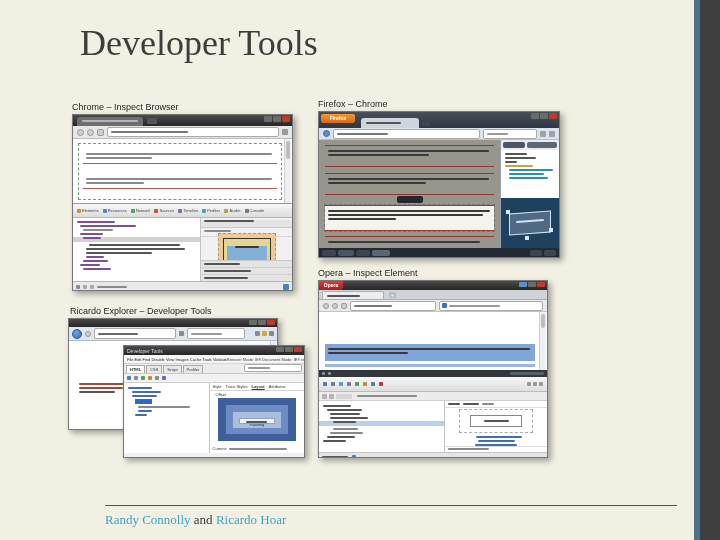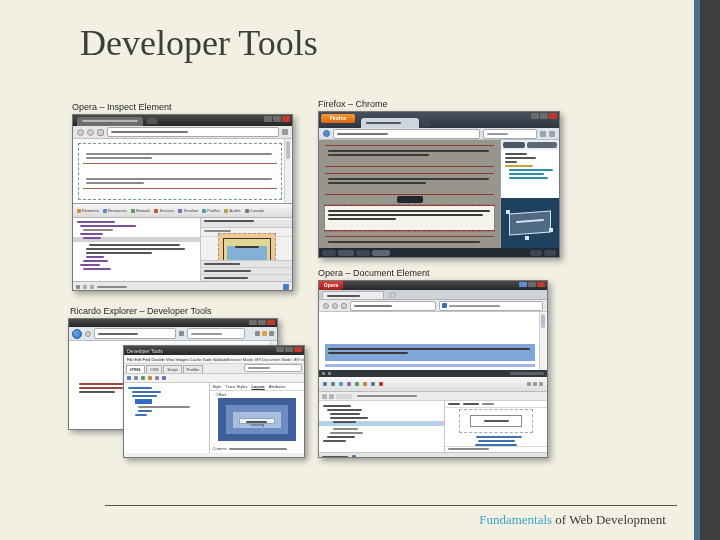--- a/index.html
+++ b/index.html
@@ -35,21 +35,21 @@
 </style>
 </head>
 <body>
 
 <div id="slide">
   <div class="edge-accent"></div>
   <div class="edge-dark"></div>
 
   <div class="slide-title">Developer Tools</div>
 
-  <div class="shot-label" style="left:72px;top:102px;">Opera – Inspect Element</div>
+  <div class="shot-label" style="left:72px;top:102px;">Chrome – Inspect Browser</div>
   <div class="win" style="left:72px;top:114px;width:221px;height:177px;">
 
     <div class="tbar" style="height:11px;">
       <div style="position:absolute;left:4px;top:2px;width:66px;height:9px;background:#6e6e6e;border-radius:3px 3px 0 0;">
         <div class="mb" style="background:#b5b5b5;margin:3px 5px;"></div>
       </div>
       <div style="position:absolute;left:74px;top:3px;width:10px;height:6px;background:#555;border-radius:2px 2px 0 0;"></div>
       <div class="wc">
         <div class="b"></div>
         <div class="b"></div>
@@ -352,21 +352,21 @@
           </div>
         </div>
         <div style="position:absolute;left:3px;bottom:2px;display:flex;align-items:center;gap:2px;">
           <span style="font-size:4px;color:#333;">Current:</span>
           <div class="mb" style="width:58px;margin:0;"></div>
         </div>
       </div>
     </div>
   </div>
 
-  <div class="shot-label" style="left:318px;top:268px;">Opera – Document Element</div>
+  <div class="shot-label" style="left:318px;top:268px;">Opera – Inspect Element</div>
   <div class="win" style="left:318px;top:280px;width:230px;height:178px;">
     <div class="tbar" style="height:9px;">
       <div style="position:absolute;left:0;top:0;width:24px;height:9px;background:linear-gradient(#d8413a,#a31f1c);border-radius:0 0 3px 0;color:#fff;font-size:5px;line-height:9px;text-align:center;font-weight:bold;">Opera</div>
       <div class="wc">
         <div class="b" style="background:#5b8fc9;height:5px;"></div>
         <div class="b" style="height:5px;"></div>
         <div class="b close" style="height:5px;"></div>
       </div>
     </div>
     <div style="height:9px;background:#cfd3d8;border-bottom:1px solid #aab0b8;position:relative;">
@@ -459,16 +459,16 @@
           </div>
       </div>
     </div>
     <div style="height:8px;background:#e5e5e5;border-top:1px solid #c5c5c5;display:flex;align-items:center;gap:2px;padding:0 3px;">
       <div class="mb d" style="width:26px;margin:0;"></div>
       <div class="dot" style="background:#4a7fb5;margin-left:2px;"></div>
     </div>
   </div>
 
   <div class="footer-line"></div>
-  <div class="footer-text" style="right:54px;">
-    <span class="blue">Fundamentals</span><span> of Web Development</span>
+  <div class="footer-text" style="left:105px;">
+    <span class="blue">Randy Connolly</span><span> and </span><span class="blue">Ricardo Hoar</span>
   </div>
 </div>
 
 </body></html>

